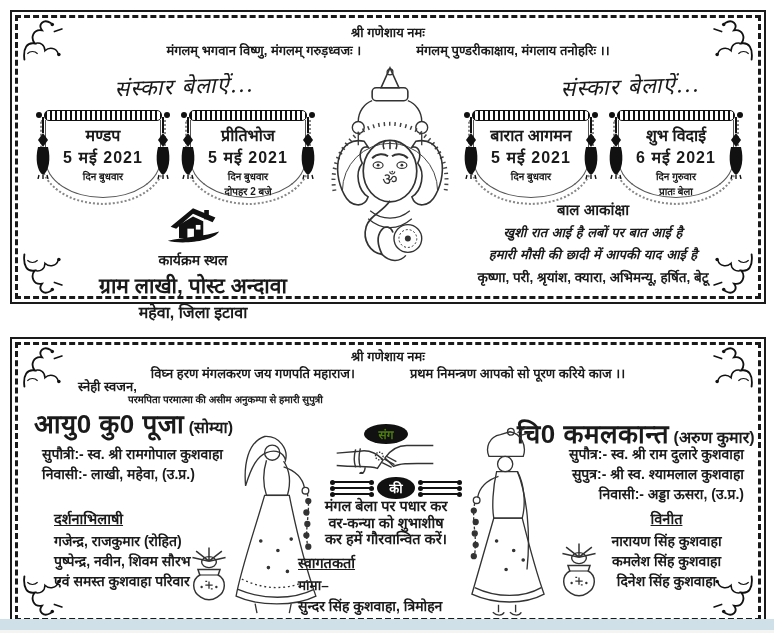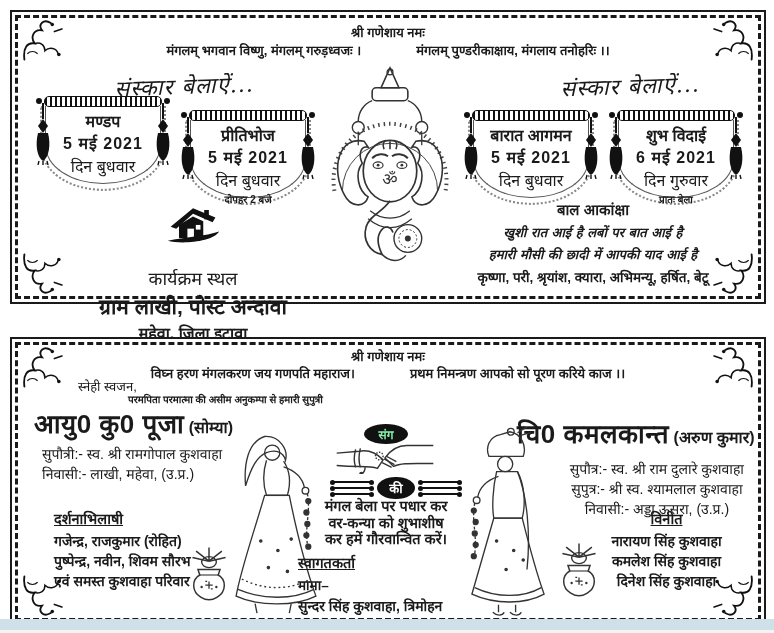--- a/index.html
+++ b/index.html
@@ -32,44 +32,44 @@
   .banner-arc{position:absolute;left:13px;right:13px;top:10px;bottom:14px;border:1.5px solid #555;border-top:none;
     border-radius:0 0 120px 120px / 0 0 80px 80px;}
   .banner-arc::after{content:'';position:absolute;left:-6px;right:-6px;top:0;bottom:-8px;border:2px dotted #888;border-top:none;
     border-radius:0 0 130px 130px / 0 0 92px 92px;}
   .tassel{position:absolute;top:7px;width:20px;height:62px;z-index:2;}
   .tassel.tl{left:1px;}
   .tassel.tr{right:1px;transform:scaleX(-1);}
   .banner-body{position:absolute;left:14px;right:14px;top:12px;text-align:center;z-index:1;}
   .banner-title{font-size:16px;font-weight:700;margin-top:2px;}
   .banner-date{font-size:16px;font-weight:700;letter-spacing:1px;}
-  .banner-day{font-size:16px;font-weight:400;margin-top:1px;}
+  .banner-day{font-size:10px;font-weight:700;margin-top:1px;}
   .banner-time{font-size:10px;font-weight:700;margin-top:1px;}
 
   .venue{position:absolute;left:25px;top:192px;width:312px;text-align:center;}
-  .venue-label{font-size:18px;font-weight:400;margin-top:18px;}
+  .venue-label{font-size:14px;font-weight:700;margin-top:2px;}
   .venue-line1{font-size:21px;font-weight:700;margin-top:2px;}
   .venue-line2{font-size:16px;font-weight:700;margin-top:2px;}
 
   .baal{position:absolute;left:420px;top:187px;width:322px;text-align:center;}
   .baal-heading{font-size:15px;font-weight:700;}
   .baal-line{font-size:13px;font-style:italic;font-weight:700;margin-top:4px;font-family:"DejaVu Serif","Liberation Serif",serif;}
   .baal-names{font-size:13.5px;font-weight:700;margin-top:5px;}
 
   
-  .salutation{position:absolute;left:66px;top:38px;font-size:13px;font-weight:400;}
+  .salutation{position:absolute;left:66px;top:38px;font-size:13px;font-weight:700;}
   .intro{position:absolute;left:116px;top:53px;font-size:10px;font-weight:700;}
   .person-name{position:absolute;font-weight:700;white-space:nowrap;}
   .person-name .big{font-size:26px;letter-spacing:0.5px;}
   .person-name .alias{font-size:16px;}
-  .detail-block{position:absolute;font-size:14px;font-weight:400;line-height:20px;}
-  .detail-block.right{text-align:center;margin-top:15px;}
+  .detail-block{position:absolute;font-size:14px;font-weight:700;line-height:20px;}
+  .detail-block.right{text-align:right;}
   .section{position:absolute;font-size:14px;font-weight:700;line-height:20px;}
   .section .heading{text-decoration:underline;font-size:14.5px;margin-bottom:2px;}
-  .sang-badge{position:absolute;left:352px;top:85px;width:44px;height:20px;background:#111;color:#86efac;border-radius:50%;
+  .sang-badge{position:absolute;left:352px;top:85px;width:44px;height:20px;background:#111;color:#4d7c0f;border-radius:50%;
     display:flex;align-items:center;justify-content:center;font-size:12px;font-weight:700;z-index:2;}
   .hands{position:absolute;left:322px;top:99px;width:102px;height:36px;}
   .ki-rule{position:absolute;left:320px;top:138px;width:128px;display:flex;align-items:center;gap:5px;}
   .ki-lines{flex:1;display:flex;flex-direction:column;gap:3.5px;}
   .ki-line{height:2.5px;background:#111;border-radius:2px;position:relative;}
   .ki-line::before,.ki-line::after{content:'';position:absolute;top:-1px;width:5px;height:5px;border-radius:50%;background:#111;}
   .ki-line::before{left:-2px;}
   .ki-line::after{right:-2px;}
   .ki-badge{background:#111;color:#fff;border-radius:50%;padding:2px 12px;font-size:13px;font-weight:700;}
   .verse{position:absolute;left:286px;top:159px;width:176px;text-align:center;font-size:14.5px;font-weight:700;line-height:16.5px;}
@@ -130,21 +130,21 @@
 
     <div class="invocation" style="top:11px;">श्री गणेशाय नमः</div>
     <div class="shloka-row" style="top:29px;">
       <span>मंगलम् भगवान विष्णु, मंगलम् गरुड़ध्वजः ।</span>
       <span>मंगलम् पुण्डरीकाक्षाय, मंगलाय तनोहरिः ।।</span>
     </div>
 
     <div class="script-title" style="left:72px;top:58px;width:200px;">संस्कार बेलाऐं...</div>
     <div class="script-title" style="left:518px;top:58px;width:200px;">संस्कार बेलाऐं...</div>
 
-    <div class="banner" style="left:20px;top:84px;">
+    <div class="banner" style="left:20px;top:98px;">
       <div class="banner-rail"></div>
       <svg class="tassel tl">
           <use href="#tassel"></use>
         </svg>
       <svg class="tassel tr">
           <use href="#tassel"></use>
         </svg>
       <div class="banner-arc"></div>
       <div class="banner-body">
         <div class="banner-title">मण्डप</div>

